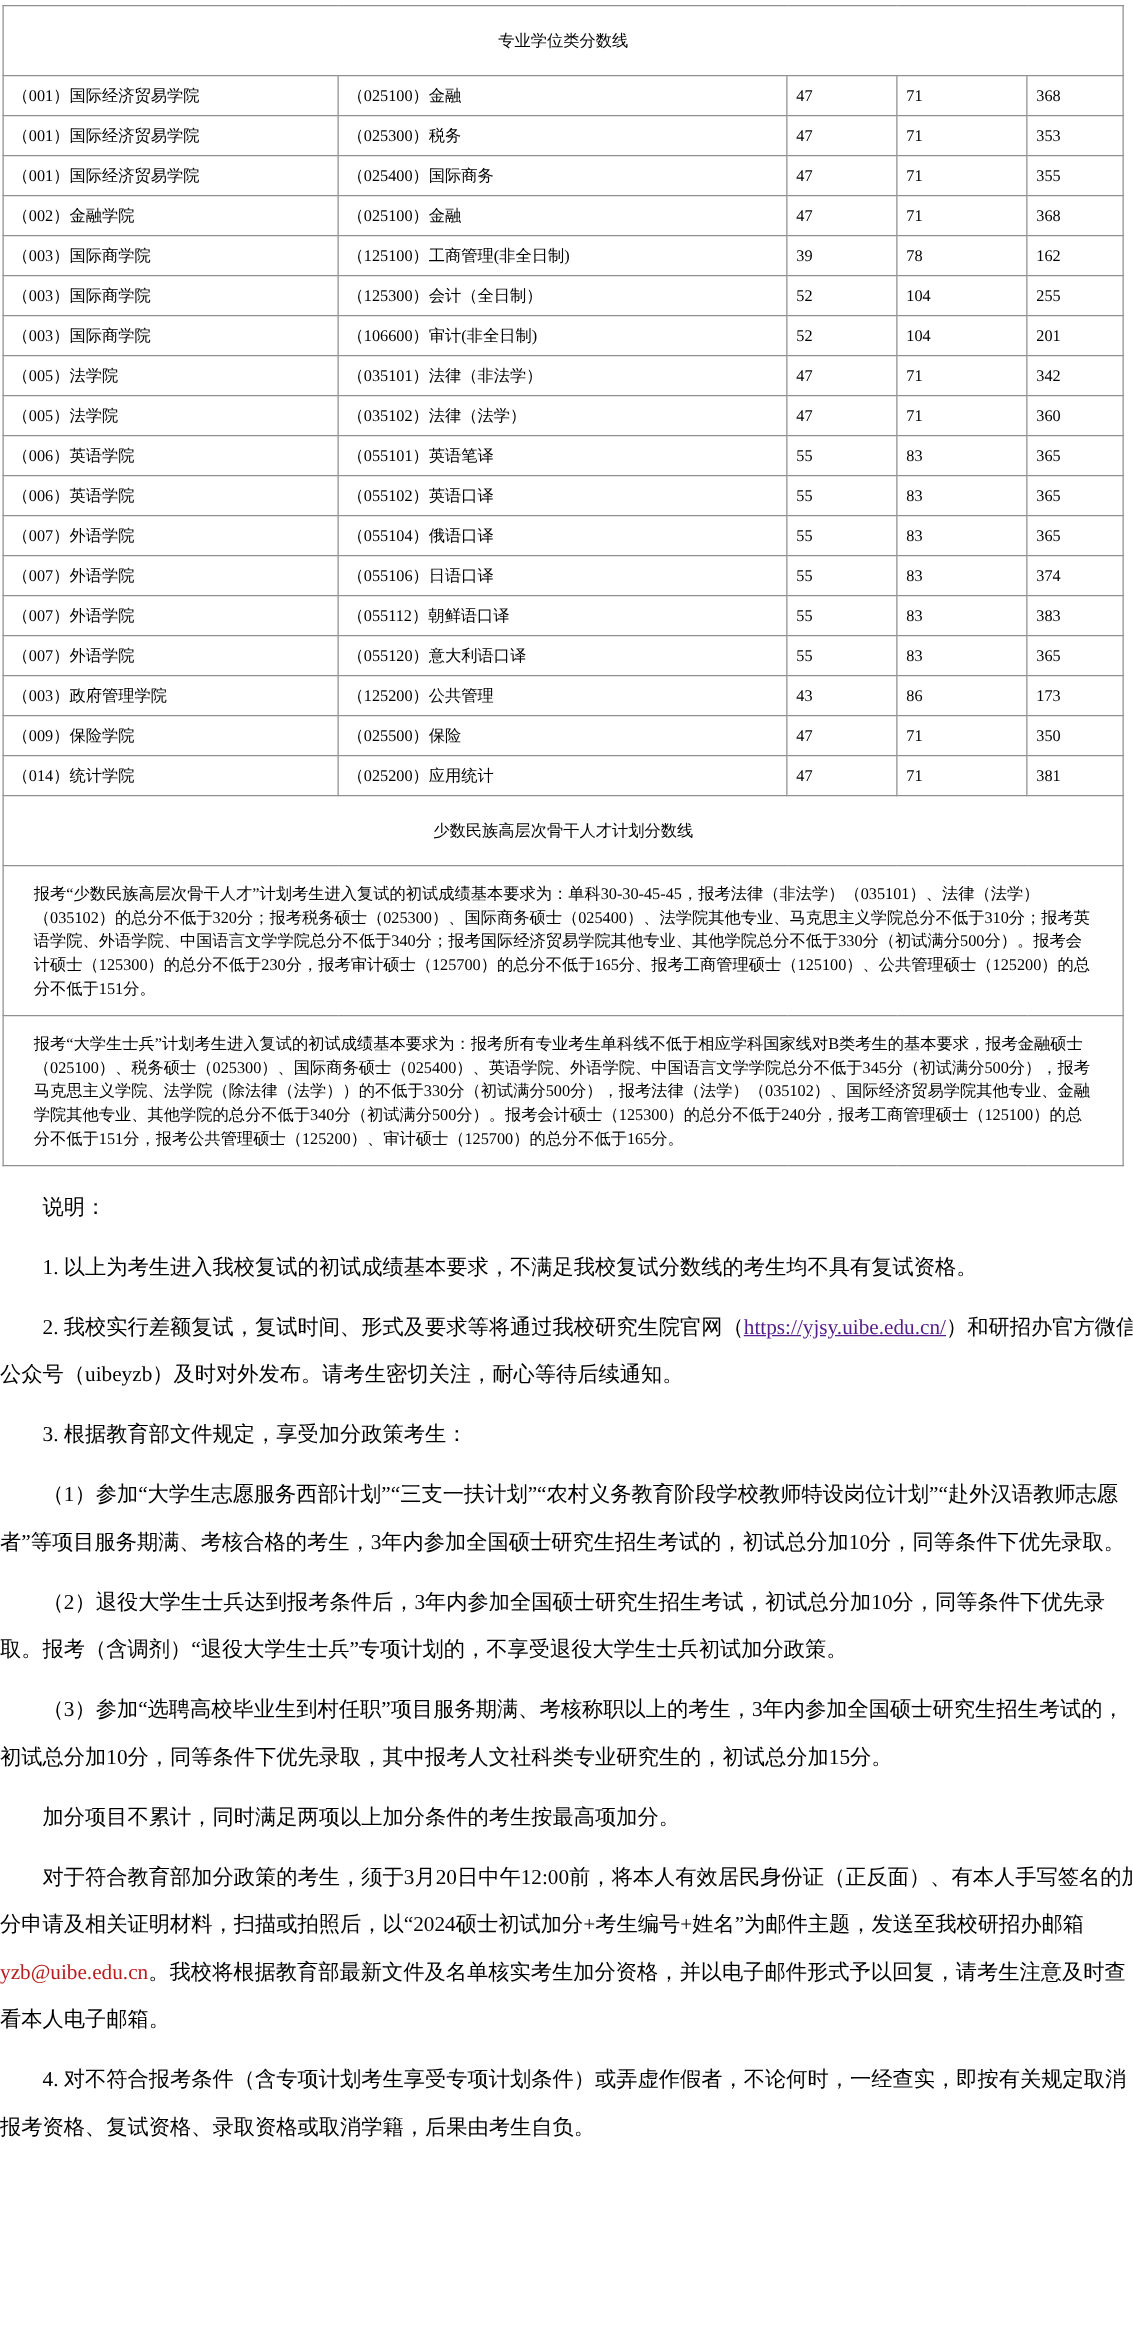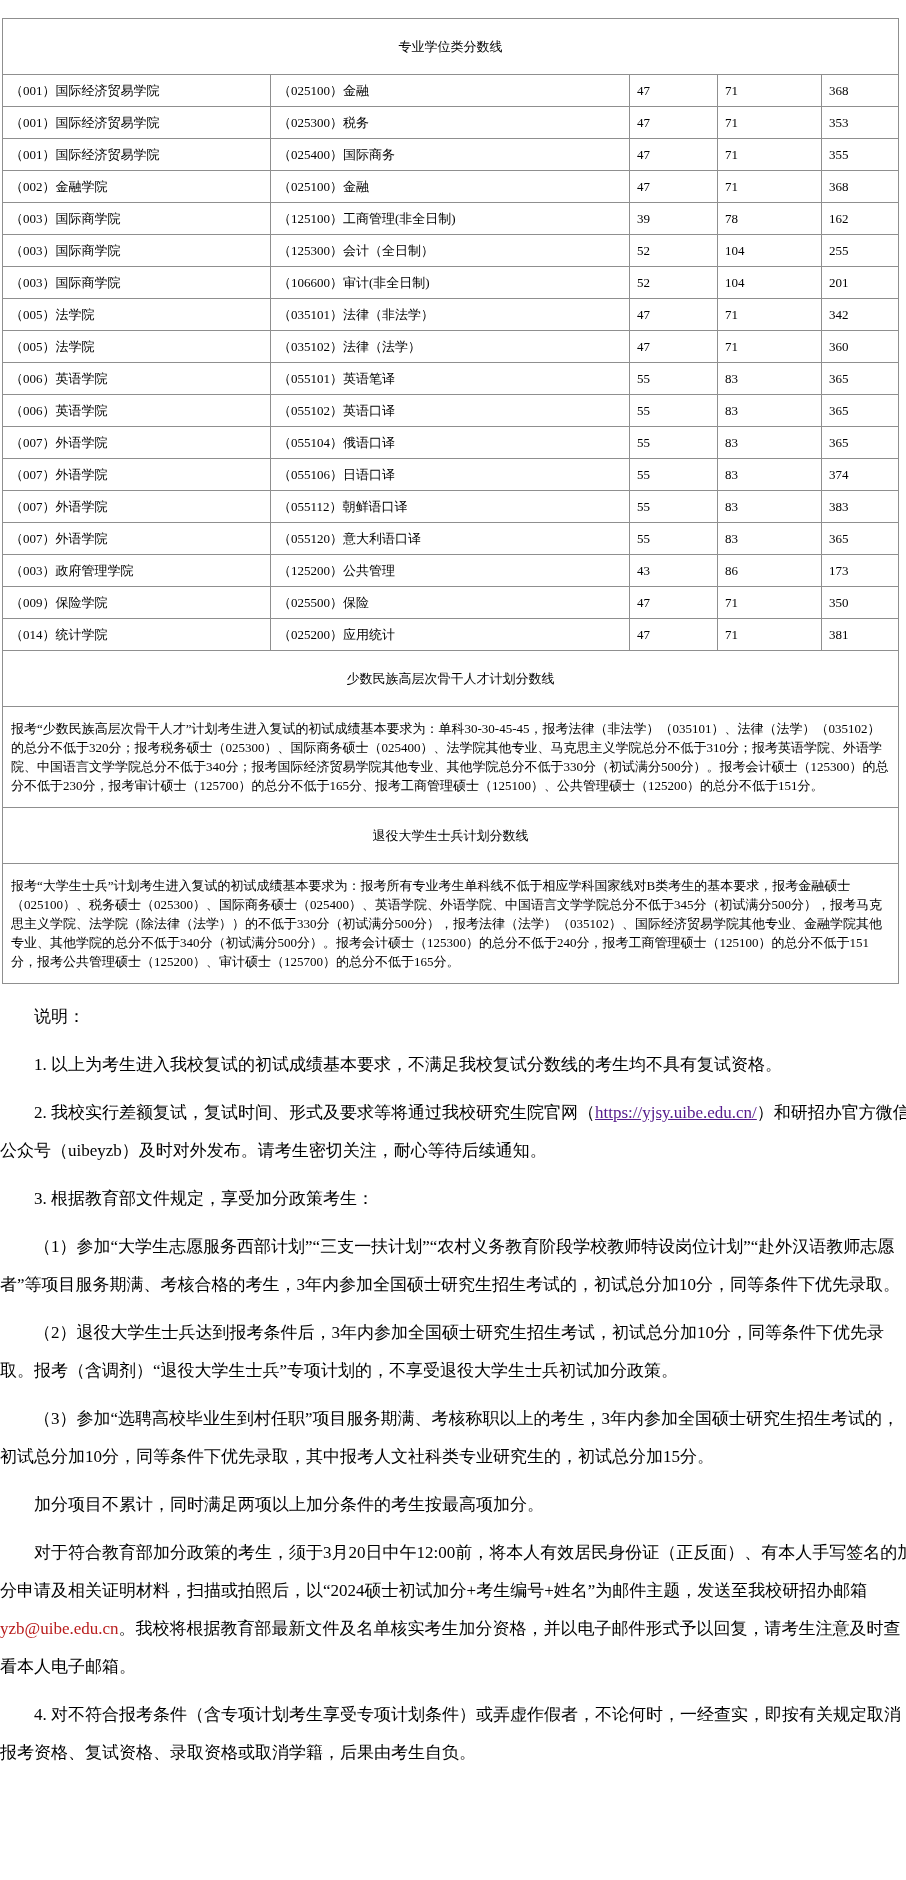--- a/index.html
+++ b/index.html
@@ -2,36 +2,36 @@
 <html><head>
 <meta charset="utf-8">
 <style>
   html,body{margin:0;padding:0;}
   body{
     width:906px;height:1880px;overflow:hidden;background:#ffffff;
     color:#000;font-family:"Liberation Serif","DejaVu Serif",serif;
   }
   .score-table{
     border-collapse:collapse;table-layout:fixed;
-    width:896px;margin:18px 0 0 2px;border-radius:21px;
+    width:896px;margin:4px 0 0 2px;border-radius:21px;
   }
   .score-table td{
     border:1px solid #8f8f8f;
     font-size:13px;
     padding:0 7px;
     vertical-align:middle;
     overflow:hidden;white-space:nowrap;
   }
   td.section-header{
     height:55px;text-align:center;white-space:normal;
   }
   tr.data-row td{height:31px;}
   td.section-text{
     white-space:normal;
-    padding:12px 8px;
+    padding:12px 24px;
     line-height:19px;
     font-size:13px;
     vertical-align:top;
   }
   .notes{
     width:915px;
     margin:14px 0 0 0;
     font-size:17px;
     line-height:38px;
   }
@@ -184,23 +184,20 @@
           <td>71</td>
           <td>381</td>
         </tr>
       </tbody>
     <tbody>
       <tr>
         <td colspan="5" class="section-header">少数民族高层次骨干人才计划分数线</td>
       </tr>
       <tr>
         <td colspan="5" class="section-text">报考“少数民族高层次骨干人才”计划考生进入复试的初试成绩基本要求为：单科30-30-45-45，报考法律（非法学）（035101）、法律（法学）（035102）的总分不低于320分；报考税务硕士（025300）、国际商务硕士（025400）、法学院其他专业、马克思主义学院总分不低于310分；报考英语学院、外语学院、中国语言文学学院总分不低于340分；报考国际经济贸易学院其他专业、其他学院总分不低于330分（初试满分500分）。报考会计硕士（125300）的总分不低于230分，报考审计硕士（125700）的总分不低于165分、报考工商管理硕士（125100）、公共管理硕士（125200）的总分不低于151分。</td>
-      </tr>
-      <tr>
-        <td colspan="5" class="section-header">退役大学生士兵计划分数线</td>
       </tr>
       <tr>
         <td colspan="5" class="section-text">报考“大学生士兵”计划考生进入复试的初试成绩基本要求为：报考所有专业考生单科线不低于相应学科国家线对B类考生的基本要求，报考金融硕士（025100）、税务硕士（025300）、国际商务硕士（025400）、英语学院、外语学院、中国语言文学学院总分不低于345分（初试满分500分），报考马克思主义学院、法学院（除法律（法学））的不低于330分（初试满分500分），报考法律（法学）（035102）、国际经济贸易学院其他专业、金融学院其他专业、其他学院的总分不低于340分（初试满分500分）。报考会计硕士（125300）的总分不低于240分，报考工商管理硕士（125100）的总分不低于151分，报考公共管理硕士（125200）、审计硕士（125700）的总分不低于165分。</td>
       </tr>
     </tbody>
   </table>
 
   <div class="notes">
     <p>说明：</p>
     <div id="note-items">

